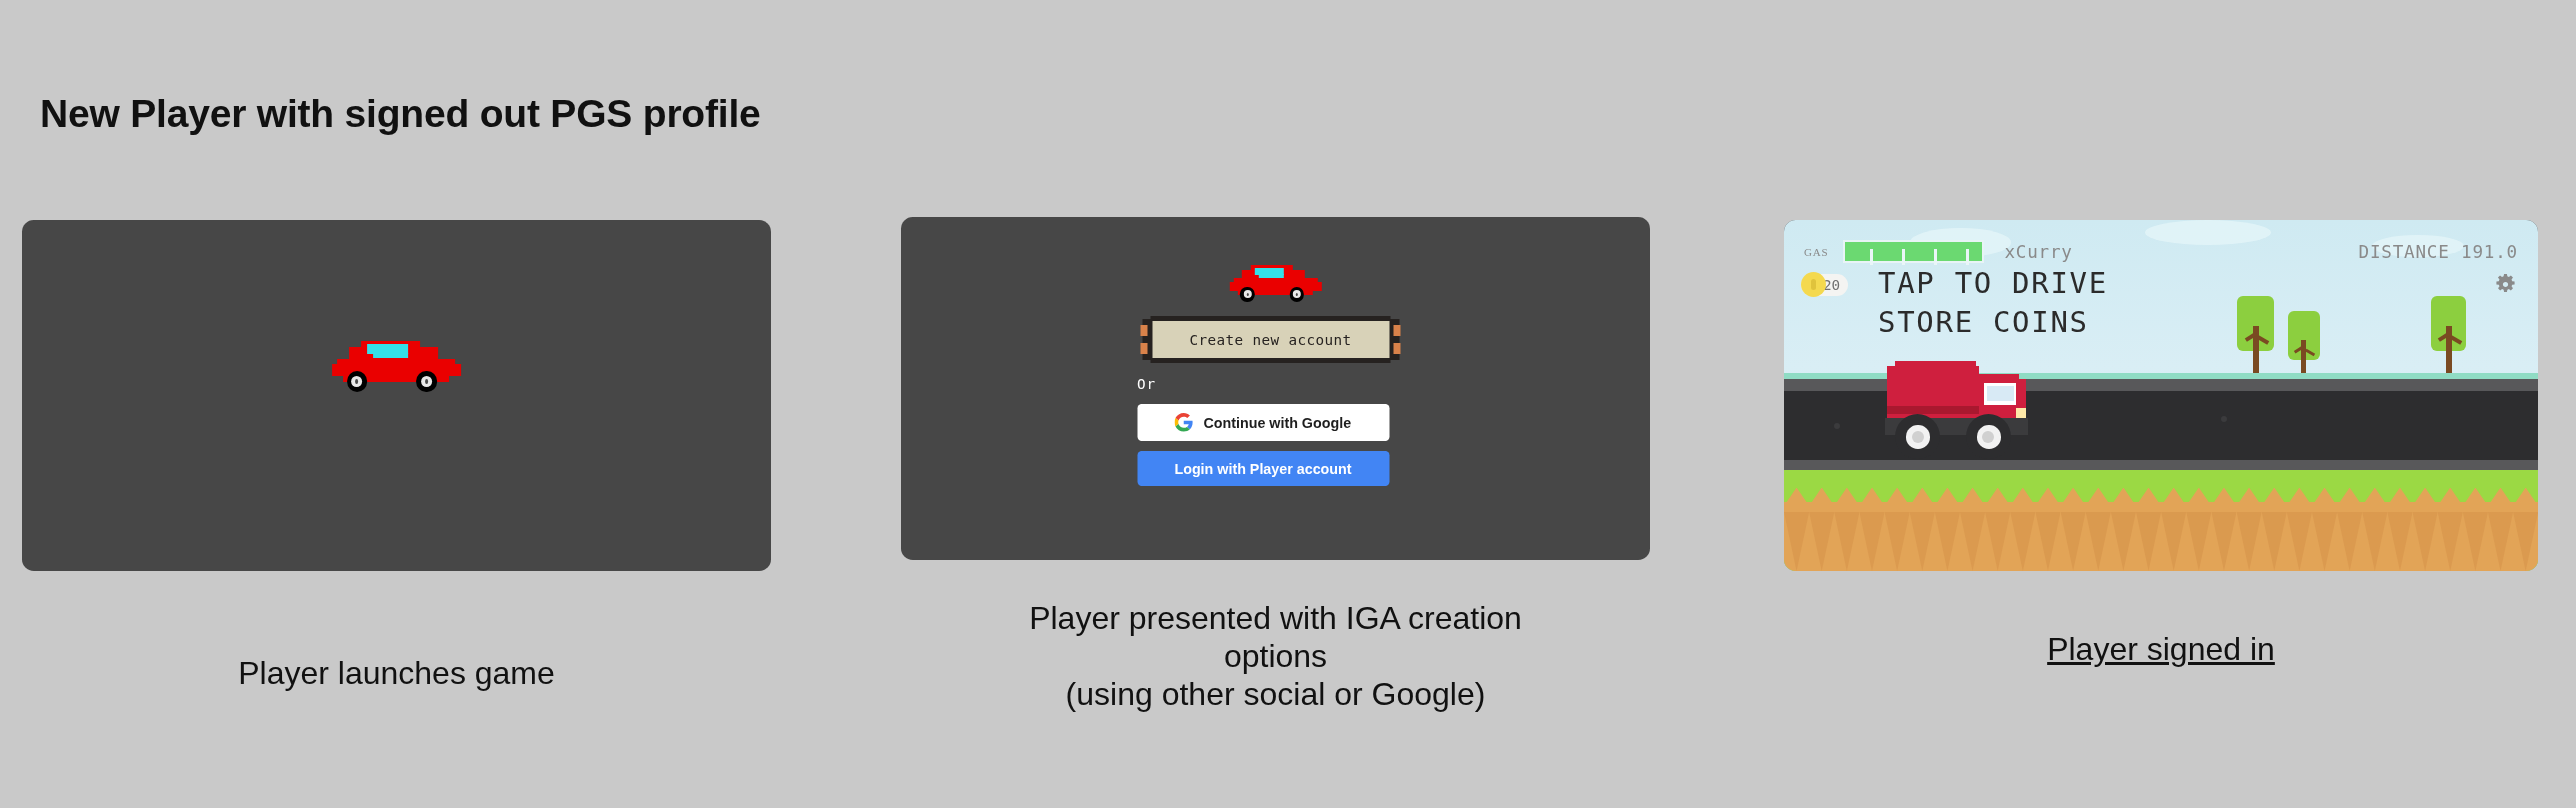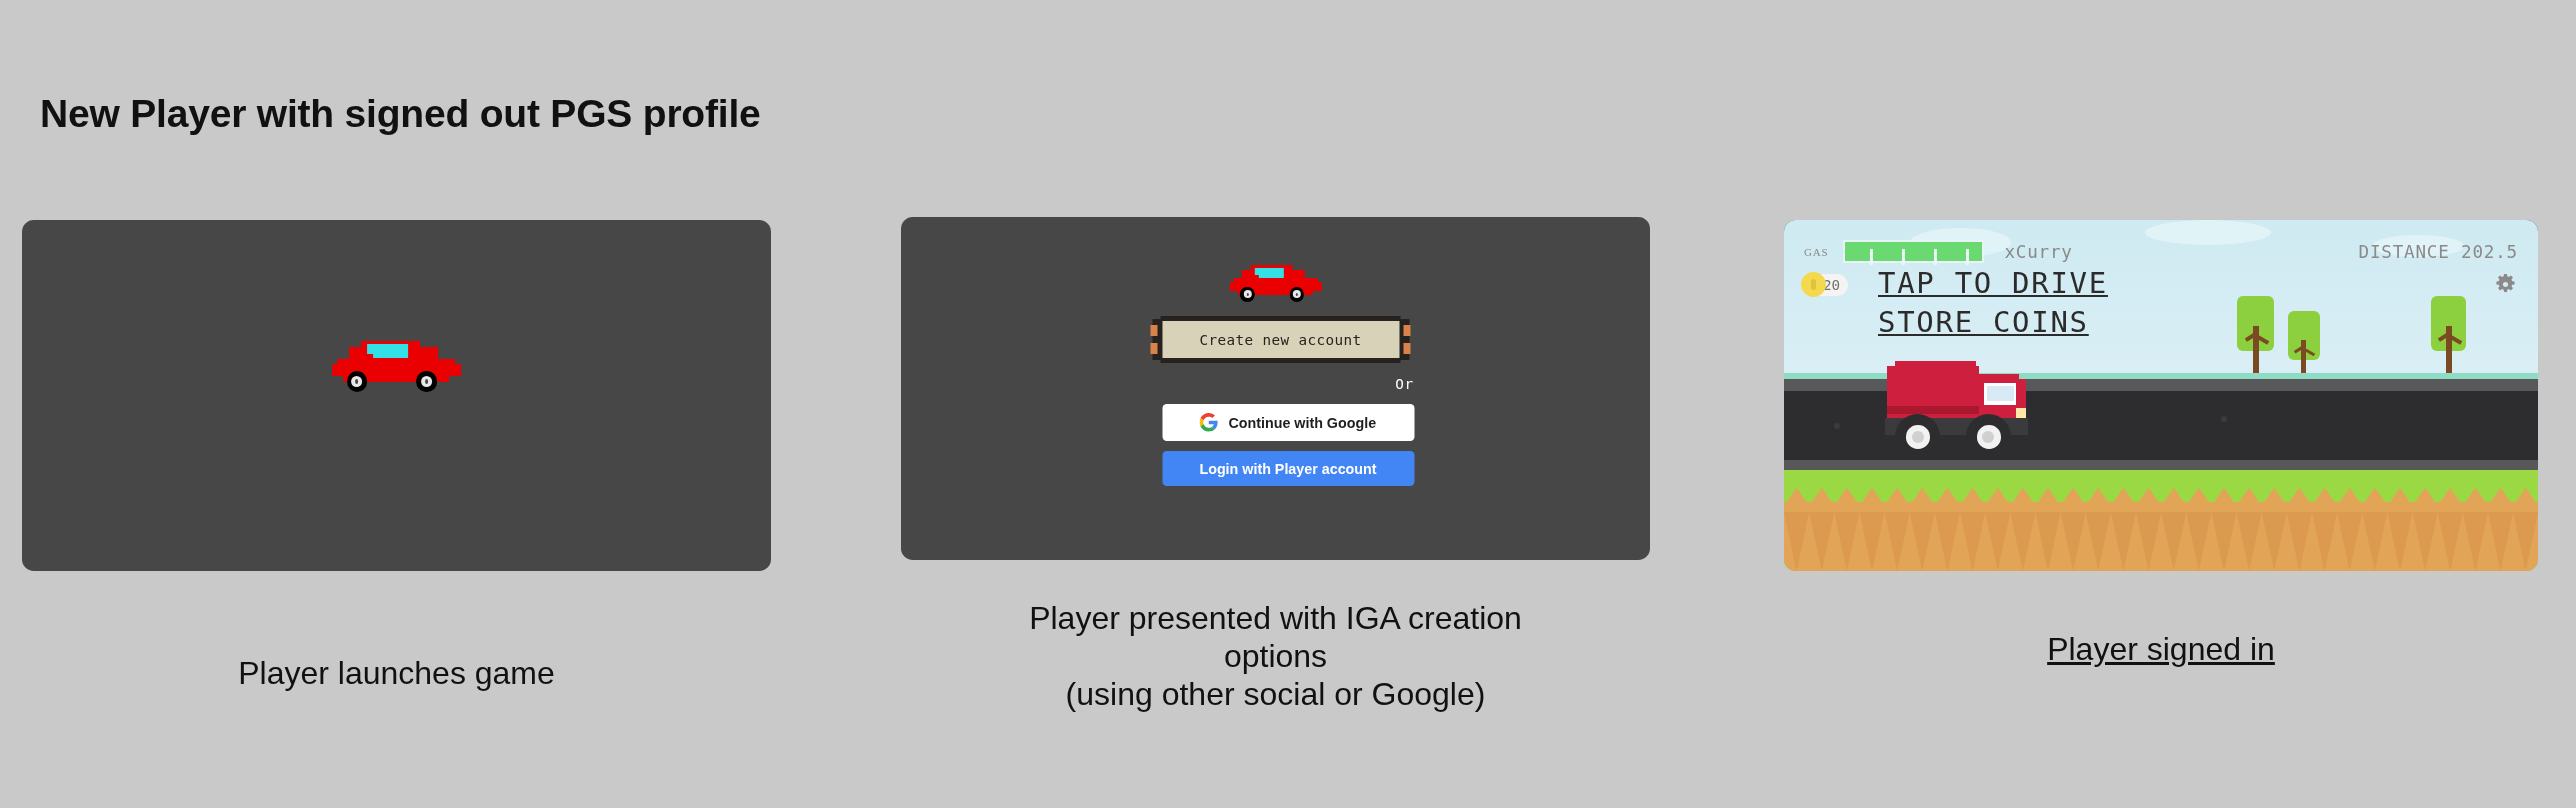--- a/index.html
+++ b/index.html
@@ -85,21 +85,21 @@
 
   
   .iga-stack {
     position: absolute;
     left: 50%;
     top: 99px;
     transform: translateX(-50%);
     width: 277px;
     display: flex;
     flex-direction: column;
-    align-items: flex-end;
+    align-items: flex-start;
   }
 
   
   .pix-btn {
     position: relative;
     width: 267px;
     height: 47px;
     display: flex;
     align-items: center;
     justify-content: center;
@@ -316,21 +316,20 @@
 
   .tagline {
     position: absolute;
     left: 94px;
     top: 44px;
     font-family: "DejaVu Sans Mono", monospace;
     font-size: 29px;
     color: #2b2b2b;
     letter-spacing: 1.7px;
     line-height: 1.35;
-    text-decoration: underline;
   }
 
   
   .mint   { position: absolute; left:0; right:0; bottom: 191px; height: 6.7px; background: #8fdcc4; }
   .kerb-t { position: absolute; left:0; right:0; bottom: 180px; height: 11.8px; background: #58585a; }
   .asphalt{ position: absolute; left:0; right:0; bottom: 111px; height: 69px; background: #2d2d2f; }
   .kerb-b { position: absolute; left:0; right:0; bottom: 101px; height: 10px; background: #58585a; }
   .road-dot { position: absolute; width: 5.9px; height: 5.9px; border-radius:50%; background: #3b3b3d; }
 
   .grass  { position: absolute; left:0; right:0; bottom: 0; height: 101px; background: #9bd944; }
@@ -523,21 +522,21 @@
 
     <div class="hud-row">
       <span class="hud-lbl">GAS</span>
       <span class="gasbar">
         <s style="left:25px;"></s>
           <s style="left:57px;"></s>
           <s style="left:89px;"></s>
           <s style="left:121px;"></s>
       </span>
       <span class="username">xCurry</span>
-      <span class="distance">DISTANCE 202.5</span>
+      <span class="distance">DISTANCE 191.0</span>
     </div>
 
     <div class="gear">
       <svg viewBox="0 0 24 24" width="25" height="25">
         <path fill="none" stroke="#8a8a8a" stroke-width="2" d="M12 8.5a3.5 3.5 0 1 0 0 7 3.5 3.5 0 0 0 0-7z"></path>
         <path fill="#8a8a8a" d="M10.6 1.8h2.8l.35 2.3 1.5.62 1.9-1.35 2 2-1.35 1.9.62 1.5 2.3.35v2.8l-2.3.35-.62 1.5 1.35 1.9-2 2-1.9-1.35-1.5.62-.35 2.3h-2.8l-.35-2.3-1.5-.62-1.9 1.35-2-2 1.35-1.9-.62-1.5-2.3-.35v-2.8l2.3-.35.62-1.5L4.75 5.37l2-2 1.9 1.35 1.5-.62.45-2.3z
              M12 8.2a3.8 3.8 0 1 0 0 7.6 3.8 3.8 0 0 0 0-7.6z"></path>
       </svg>
     </div>
 

